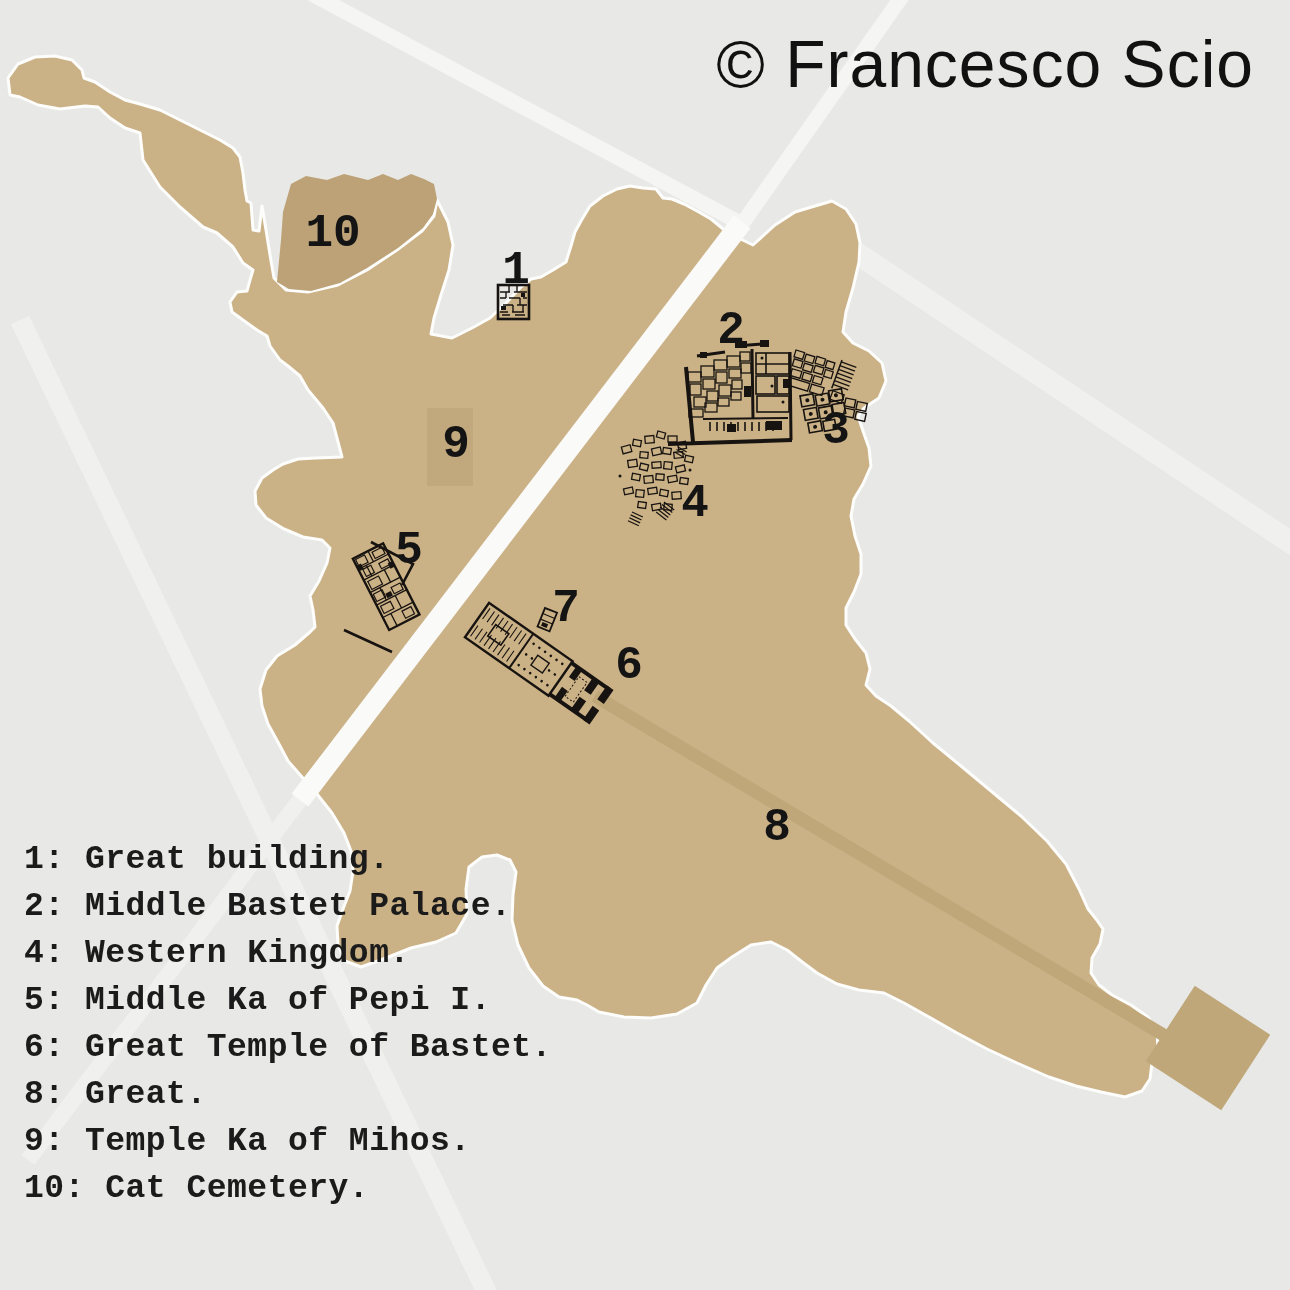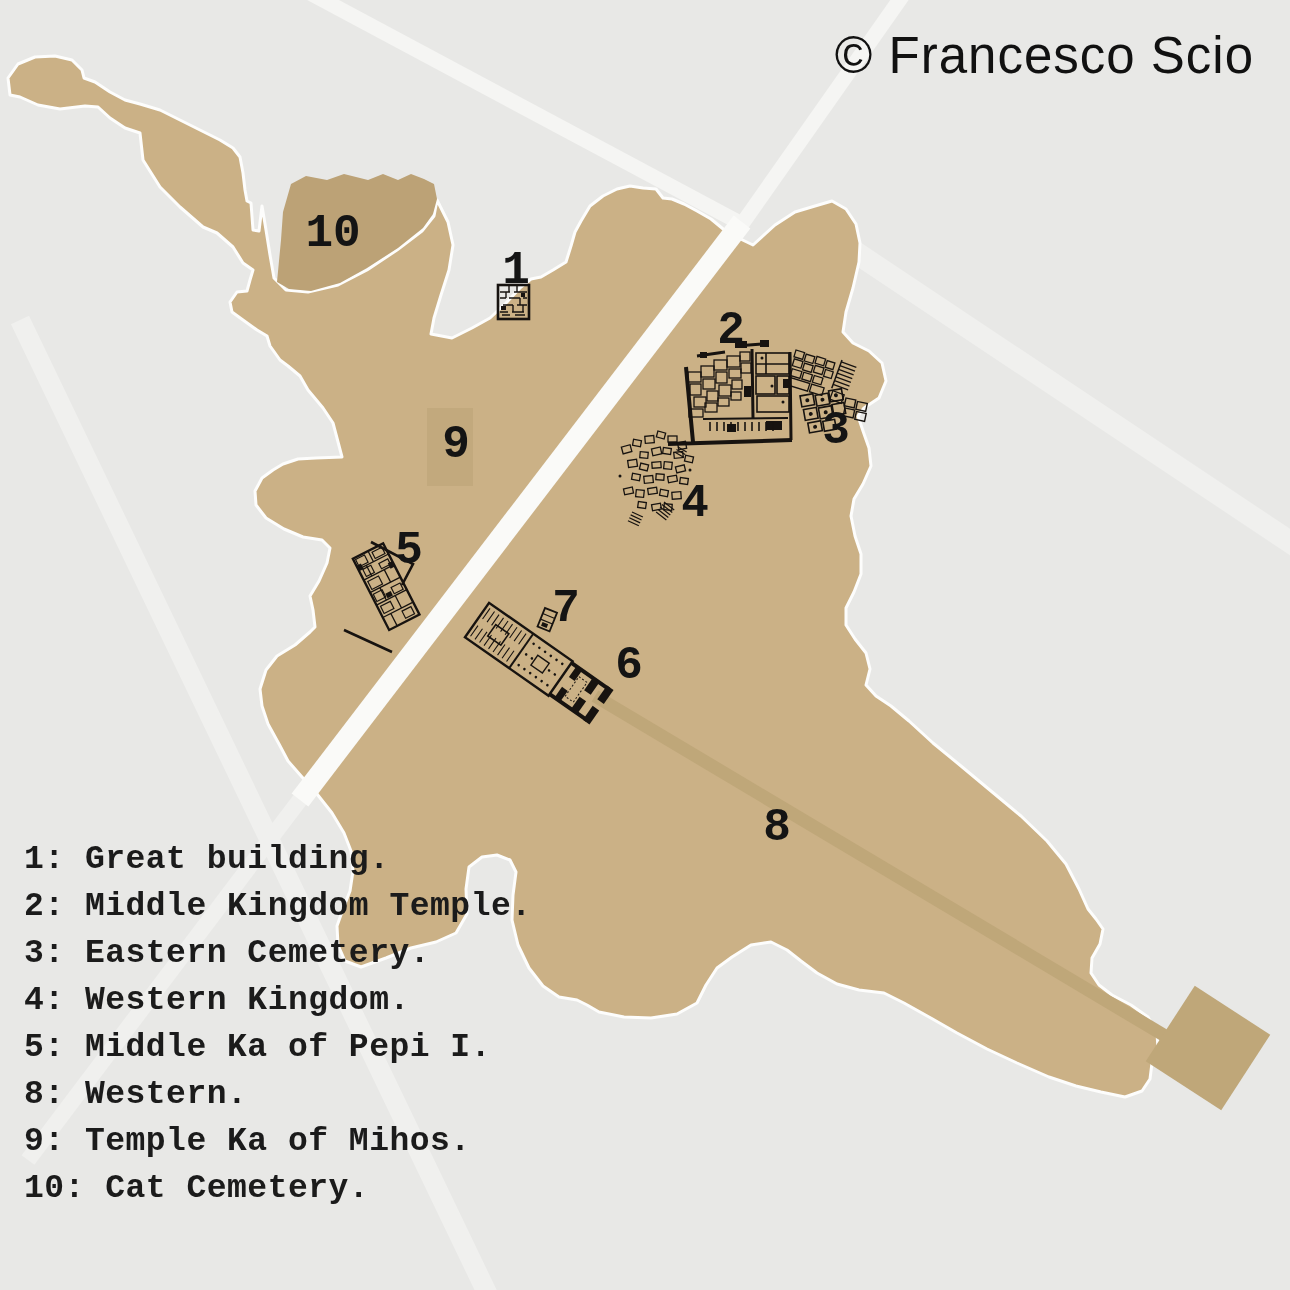--- a/index.html
+++ b/index.html
@@ -34,21 +34,21 @@
   .plan{stroke:var(--ink);fill:none;stroke-linecap:butt;}
   .plan-fill{fill:var(--ink);stroke:none;}
   .dot{fill:var(--ink);stroke:none;}
   .map-num{
     font-family:"Liberation Mono","DejaVu Sans Mono",monospace;
     font-weight:bold;font-size:46px;fill:var(--text);
     text-anchor:middle;
   }
   .copyright{
     position:absolute;top:26px;right:36px;
-    font-size:51px;color:#111;letter-spacing:1px;
+    font-size:66px;color:#111;letter-spacing:1px;
     font-family:"Liberation Sans","DejaVu Sans",sans-serif;
   }
   .legend{
     position:absolute;left:24px;top:836px;
     font-family:"Liberation Mono","DejaVu Sans Mono",monospace;
     font-weight:bold;font-size:33px;color:#1b1b1b;
   }
   .legend-line{height:47px;line-height:47px;white-space:nowrap;letter-spacing:0.5px;}
 </style>
 </head>
@@ -296,21 +296,21 @@
       <text class="map-num" x="777" y="840">8</text>
       <text class="map-num" x="456" y="457">9</text>
       <text class="map-num" x="333" y="246">10</text>
     </g>
   </svg>
 
   <div class="copyright">© Francesco Scio</div>
 
   <div class="legend">
     <div class="legend-line">1: Great building.</div>
-    <div class="legend-line">2: Middle Kingdom Temple.</div>
-    <div class="legend-line">3: Eastern Cemetery.</div>
+    <div class="legend-line">2: Middle Bastet Palace.</div>
     <div class="legend-line">4: Western Kingdom.</div>
     <div class="legend-line">5: Middle Ka of Pepi I.</div>
-    <div class="legend-line">8: Western.</div>
+    <div class="legend-line">6: Great Temple of Bastet.</div>
+    <div class="legend-line">8: Great.</div>
     <div class="legend-line">9: Temple Ka of Mihos.</div>
     <div class="legend-line">10: Cat Cemetery.</div>
   </div>
 </div>
 
 </body></html>

